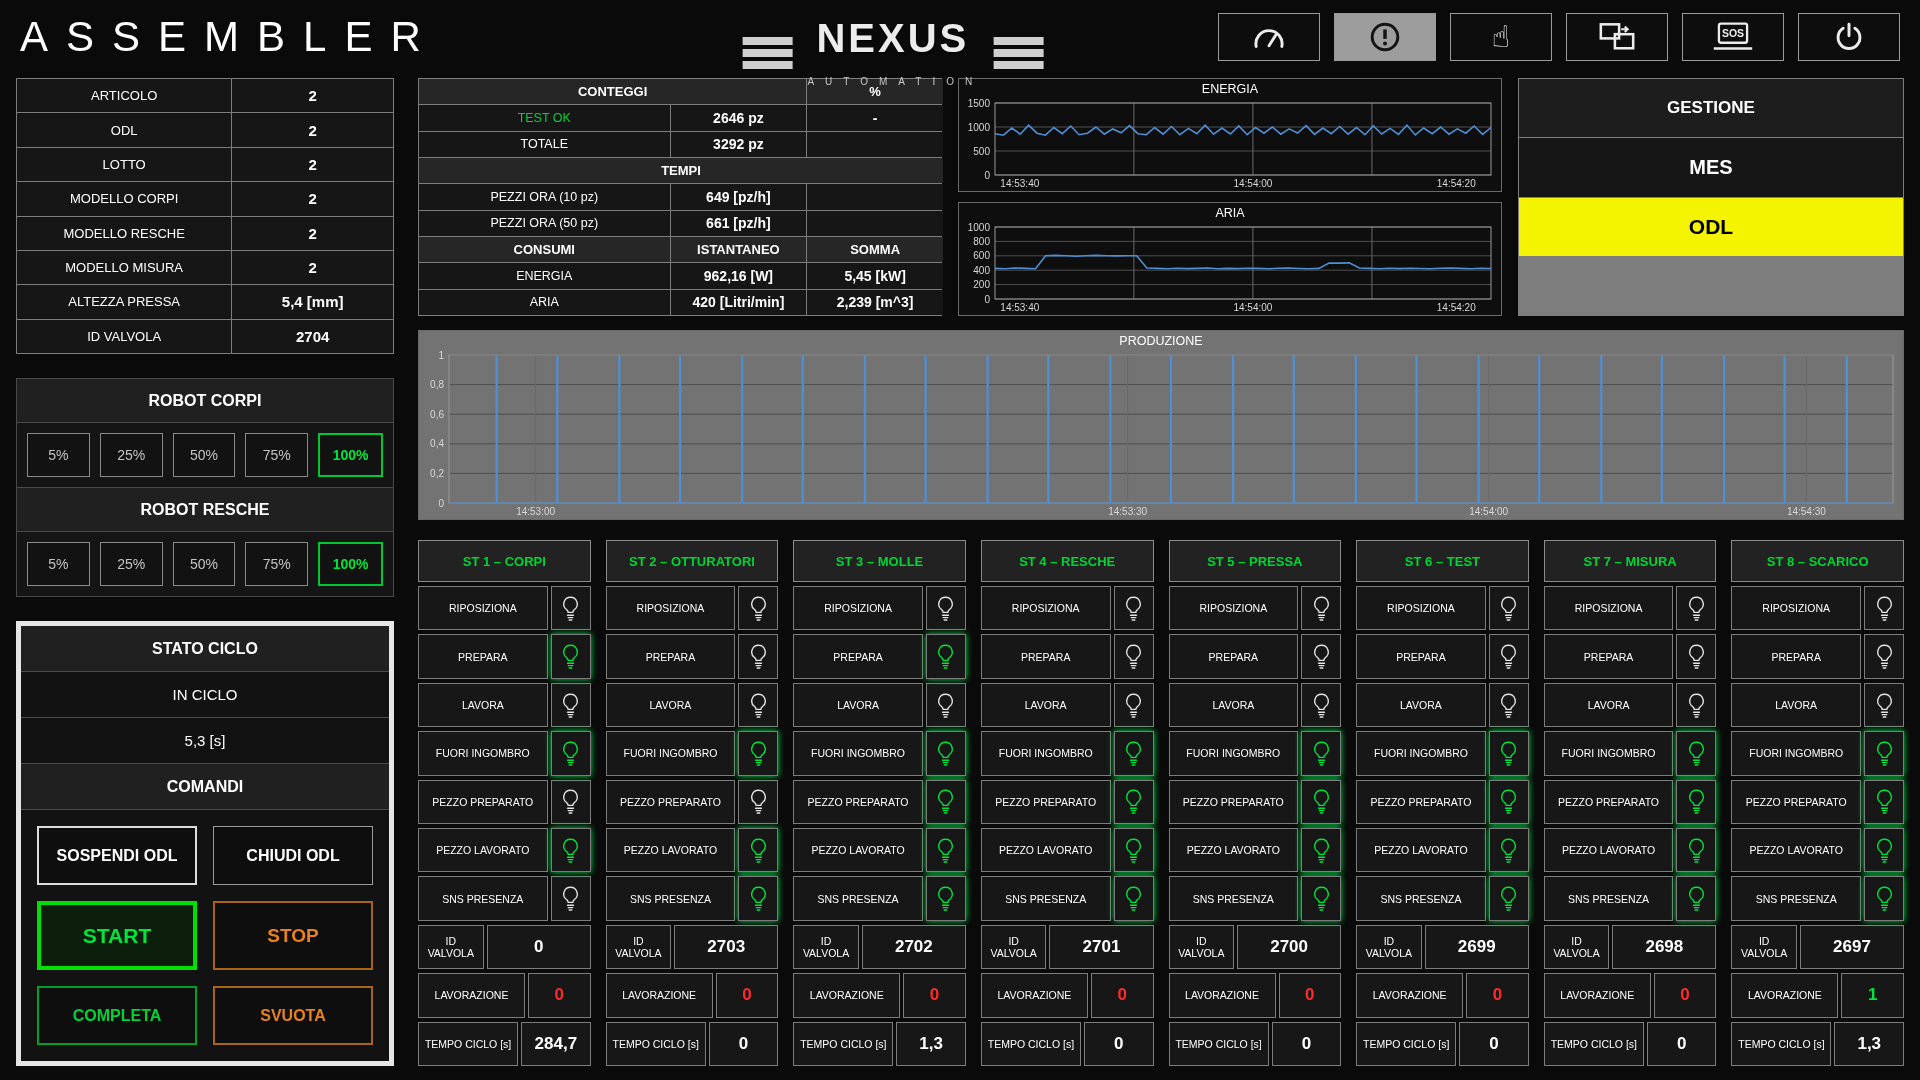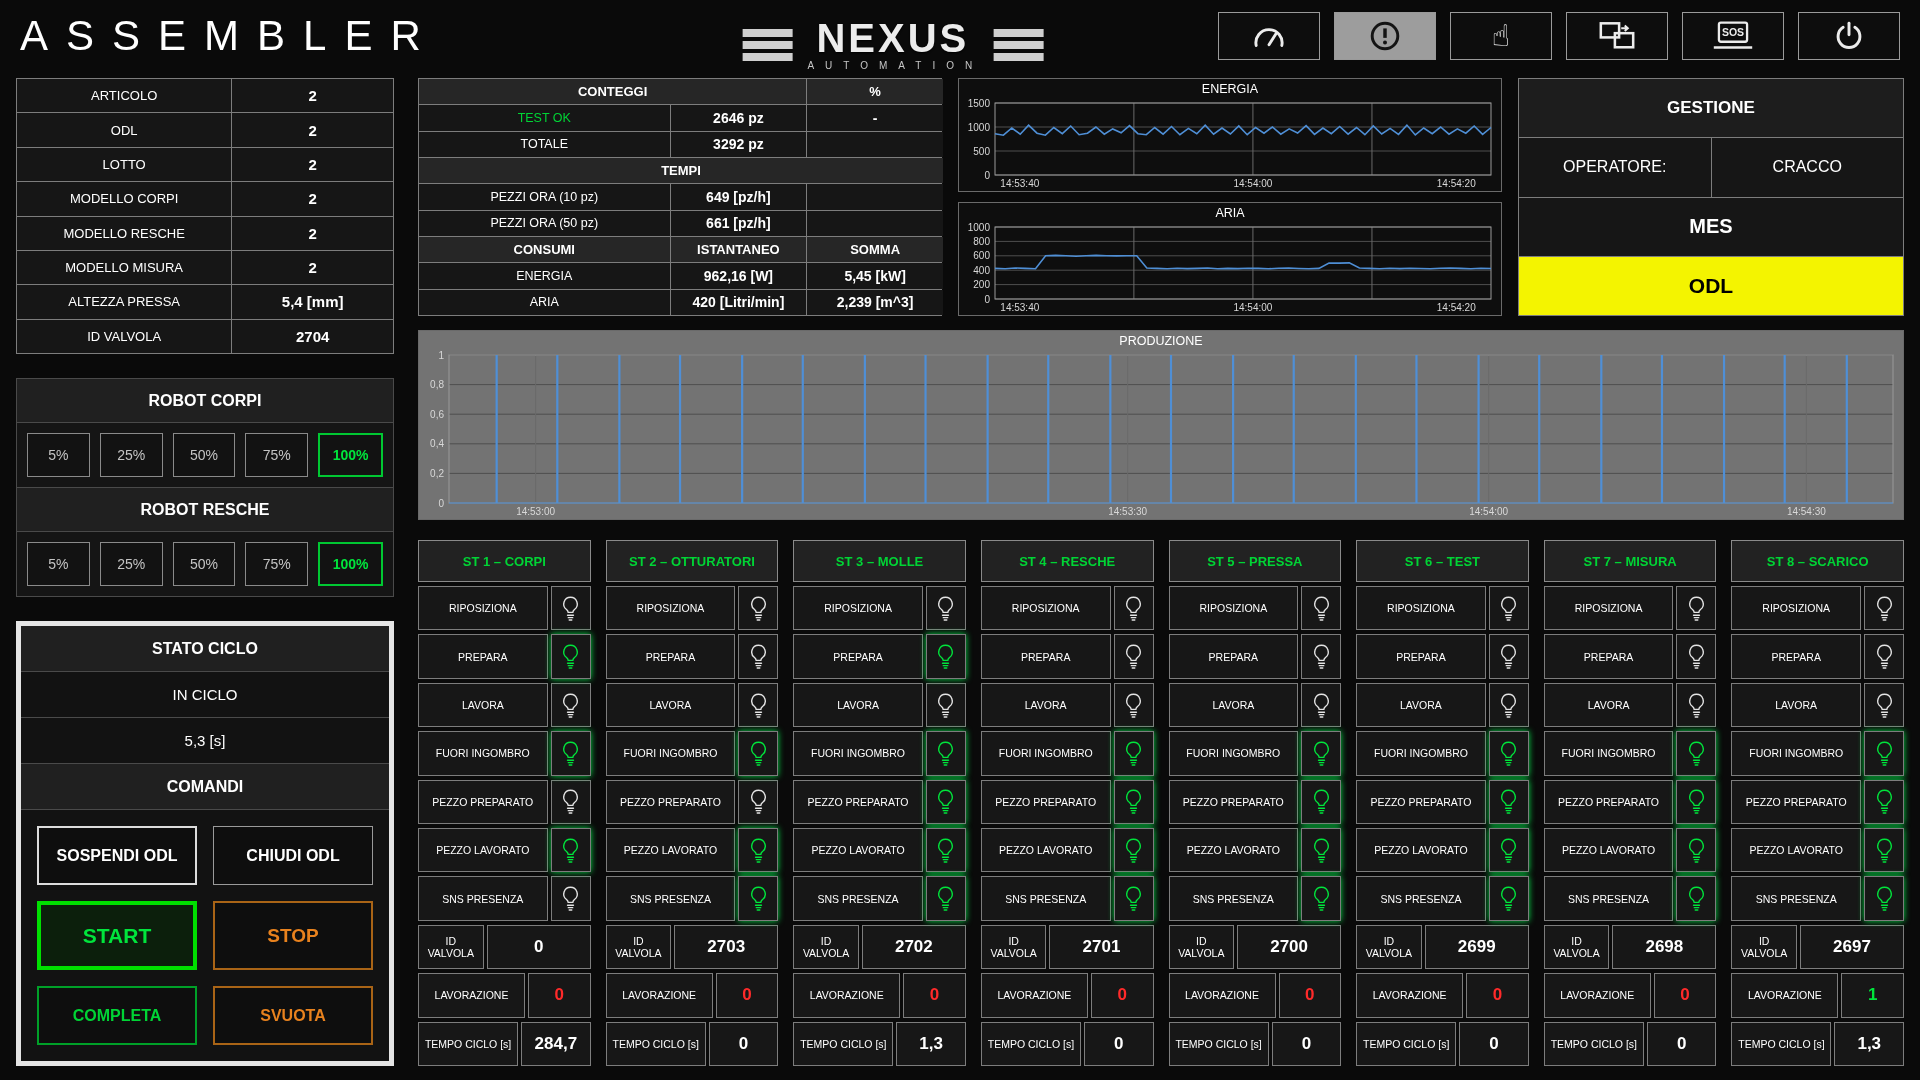--- a/index.html
+++ b/index.html
@@ -1,27 +1,27 @@
 <!DOCTYPE html>
 <html><head>
 <meta charset="utf-8">
 <style>
   *{box-sizing:border-box;margin:0;padding:0}
   html,body{width:1920px;height:1080px}
   body{background:#0a0a0a;color:#fff;font-family:"Liberation Sans",sans-serif;overflow:hidden}
 
   
-  .header{height:66px;display:flex;align-items:flex-start;padding:12px 20px;position:relative}
+  .header{height:66px;display:flex;align-items:flex-end;padding:5px 20px;position:relative}
   .app-title{font-size:42px;letter-spacing:18px;font-weight:400;color:#fff;white-space:nowrap}
   .logo{position:absolute;left:46.5%;top:18px;transform:translateX(-50%);display:flex;align-items:center;gap:10px}
   .bars{display:flex;flex-direction:column;gap:4px}
   .bars div{width:50px;height:8px;background:#cfcfcf}
   .logo-mid{text-align:center}
   .nexus{font-size:40px;font-weight:bold;letter-spacing:3px;color:#ececec;line-height:1;text-shadow:0 1px 2px #000}
-  .automation{font-size:10px;letter-spacing:11px;color:#c6c6c6;margin-top:2px;text-indent:5px}
+  .automation{font-size:10px;letter-spacing:11px;color:#c6c6c6;margin-top:18px;text-indent:5px}
   .hbtns{margin-left:auto;display:flex;gap:14px}
   .hbtn{width:102px;height:48px;background:#0d0d0d;border:1px solid #9a9a9a;color:#ececec;display:flex;align-items:center;justify-content:center;cursor:pointer}
   .hbtn.active{background:#9d9d9d;color:#141414}
   .hbtn svg{display:block}
   .hand{font-family:"DejaVu Sans",sans-serif;font-size:30px;line-height:1}
 
   
   .main{display:flex;padding:12px 16px 14px;gap:24px;height:1014px}
   .leftcol{width:378px;display:flex;flex-direction:column;flex:0 0 auto}
   .rightcol{flex:1;display:flex;flex-direction:column;min-width:0}
@@ -299,24 +299,20 @@
                 <text x="60.8" y="90" fill="#d8d8d8" font-size="10" text-anchor="middle" font-family="Liberation Sans, sans-serif">14:53:40</text>
                 <text x="293.92" y="90" fill="#d8d8d8" font-size="10" text-anchor="middle" font-family="Liberation Sans, sans-serif">14:54:00</text>
                 <text x="497.28000000000003" y="90" fill="#d8d8d8" font-size="10" text-anchor="middle" font-family="Liberation Sans, sans-serif">14:54:20</text>
                 <polyline points="36.0,47.4 46.1,47.8 56.2,47.0 66.4,47.4 76.5,47.8 86.6,34.8 96.7,34.4 106.9,34.8 117.0,35.2 127.1,34.8 137.2,34.4 147.3,34.8 157.5,34.9 167.6,34.7 177.7,34.8 187.8,47.0 198.0,47.4 208.1,47.8 218.2,47.2 228.3,47.6 238.4,47.4 248.6,47.0 258.7,47.8 268.8,47.4 278.9,47.6 289.1,47.2 299.2,47.4 309.3,47.8 319.4,47.3 329.6,47.0 339.7,47.5 349.8,47.8 359.9,47.4 370.0,42.0 380.2,42.1 390.3,41.9 400.4,47.0 410.5,47.4 420.7,47.8 430.8,47.3 440.9,47.6 451.0,47.2 461.1,47.5 471.3,47.8 481.4,47.3 491.5,47.0 501.6,47.4 511.8,47.7 521.9,47.3 532.0,47.5" fill="none" stroke="#4f8fd6" stroke-width="1.6"></polyline>
               </svg></div>
         </div>
       </div>
 
       <div class="gpanel">
         <div class="cell gtitle">GESTIONE</div>
-        <div class="gop">
-          <div class="cell">OPERATORE:</div>
-          <div class="cell">CRACCO</div>
-        </div>
         <div class="cell gmes">MES</div>
         <div class="cell godl">ODL</div>
       </div>
     </div>
 
     <div class="prodpanel">
       <div class="ctitle">PRODUZIONE</div>
       <div class="cplot" id="plot-prod"><svg width="1484" height="170">
             <line x1="30" y1="154" x2="1474" y2="154" stroke="#4f4f4f" stroke-width="1"></line>
             <text x="25" y="157.5" fill="#d8d8d8" font-size="10" text-anchor="end" font-family="Liberation Sans, sans-serif">0</text>

